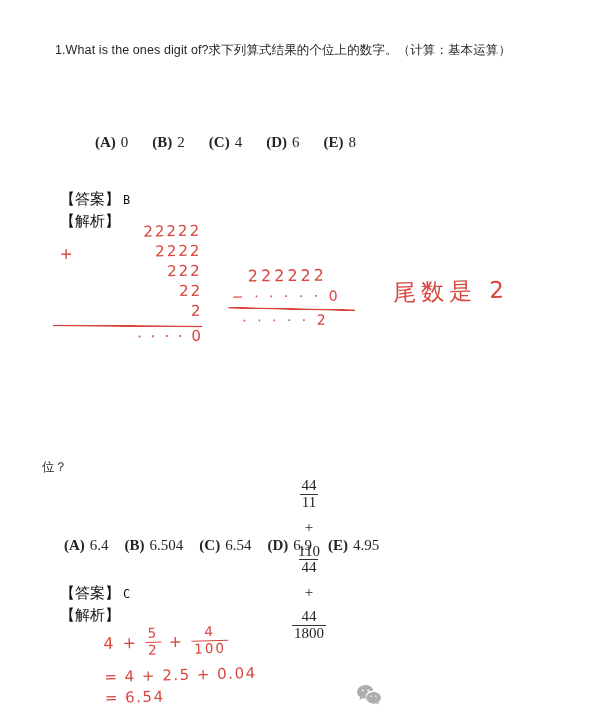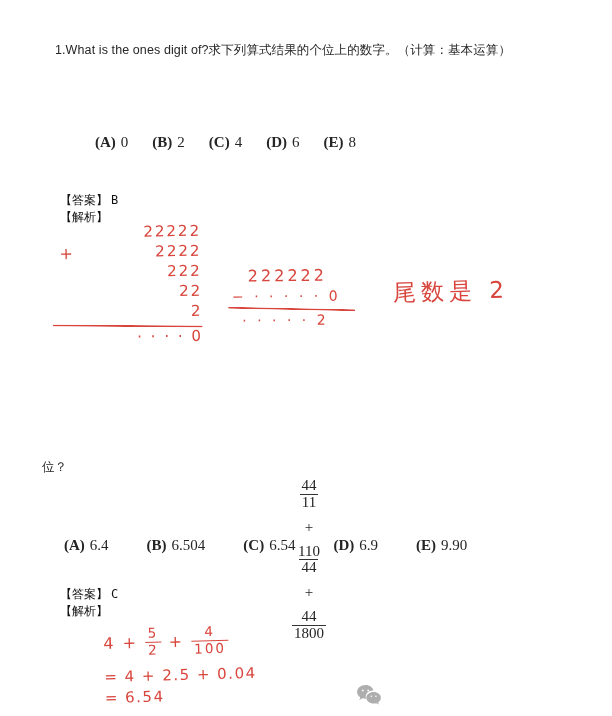--- a/index.html
+++ b/index.html
@@ -8,21 +8,21 @@
     overflow:hidden; font-family:"Liberation Sans", sans-serif;margin-top:8px;
   }
   .abs { position:absolute; }
   
   .prompt { font-size:12.5px; color:#262626; letter-spacing:0.1px; white-space:nowrap; }
   .serif  { font-family:"Liberation Serif", serif; color:#252525; }
   .expr   { font-size:15px; white-space:nowrap; }
   .optrow { display:flex; align-items:baseline; font-size:15px; }
   .opt    { white-space:nowrap; }
   .opt b  { font-weight:700; margin-right:5px; }
-  .anslab { font-size:12px; color:#111; }
+  .anslab { font-size:15px; color:#111; }
   .ansletter { font-size:12px; margin-left:3px; color:#111; font-family:"DejaVu Sans Mono", monospace; }
   
   .mathrow { display:flex; align-items:center; gap:8px; font-size:15px; }
   .frac { display:inline-flex; flex-direction:column; align-items:center; line-height:1.05; }
   .frac .den { border-top:1.4px solid #333; padding:0 2px; }
   .frac .num { padding:0 2px; }
   
   .hw { color:#d8453c; font-family:"DejaVu Sans", sans-serif; letter-spacing:2px; }
   .addwork { width:152px; transform:rotate(-1deg); }
   .addcol  { width:112px; margin-left:38px; text-align:right; font-size:15px; line-height:20px; }
@@ -100,26 +100,26 @@
       <span class="num">110</span>
       <span class="den">44</span>
     </span>
     <span>+</span>
     <span class="frac">
       <span class="num">44</span>
       <span class="den">1800</span>
     </span>
   </div>
 
-  <div class="abs serif optrow" style="left:64px; top:529px; gap:38px;">
+  <div class="abs serif optrow" style="left:64px; top:529px; gap:16px;">
     <span class="opt"><b>(A)</b><span>6.4</span></span>
     <span class="opt"><b>(B)</b><span>6.504</span></span>
     <span class="opt"><b>(C)</b><span>6.54</span></span>
     <span class="opt"><b>(D)</b><span>6.9</span></span>
-    <span class="opt"><b>(E)</b><span>9.90</span></span>
+    <span class="opt"><b>(E)</b><span>4.95</span></span>
   </div>
 
   <p class="abs" style="left:60px; top:560px;">
     <span class="anslab">【答案】</span><span class="ansletter">C</span>
   </p>
   <p class="abs anslab" style="left:60px; top:583px;">【解析】</p>
 
   <div class="abs hw q2work" style="left:104px; top:617px;">
     <div class="q2l1">
       <span>4</span>

